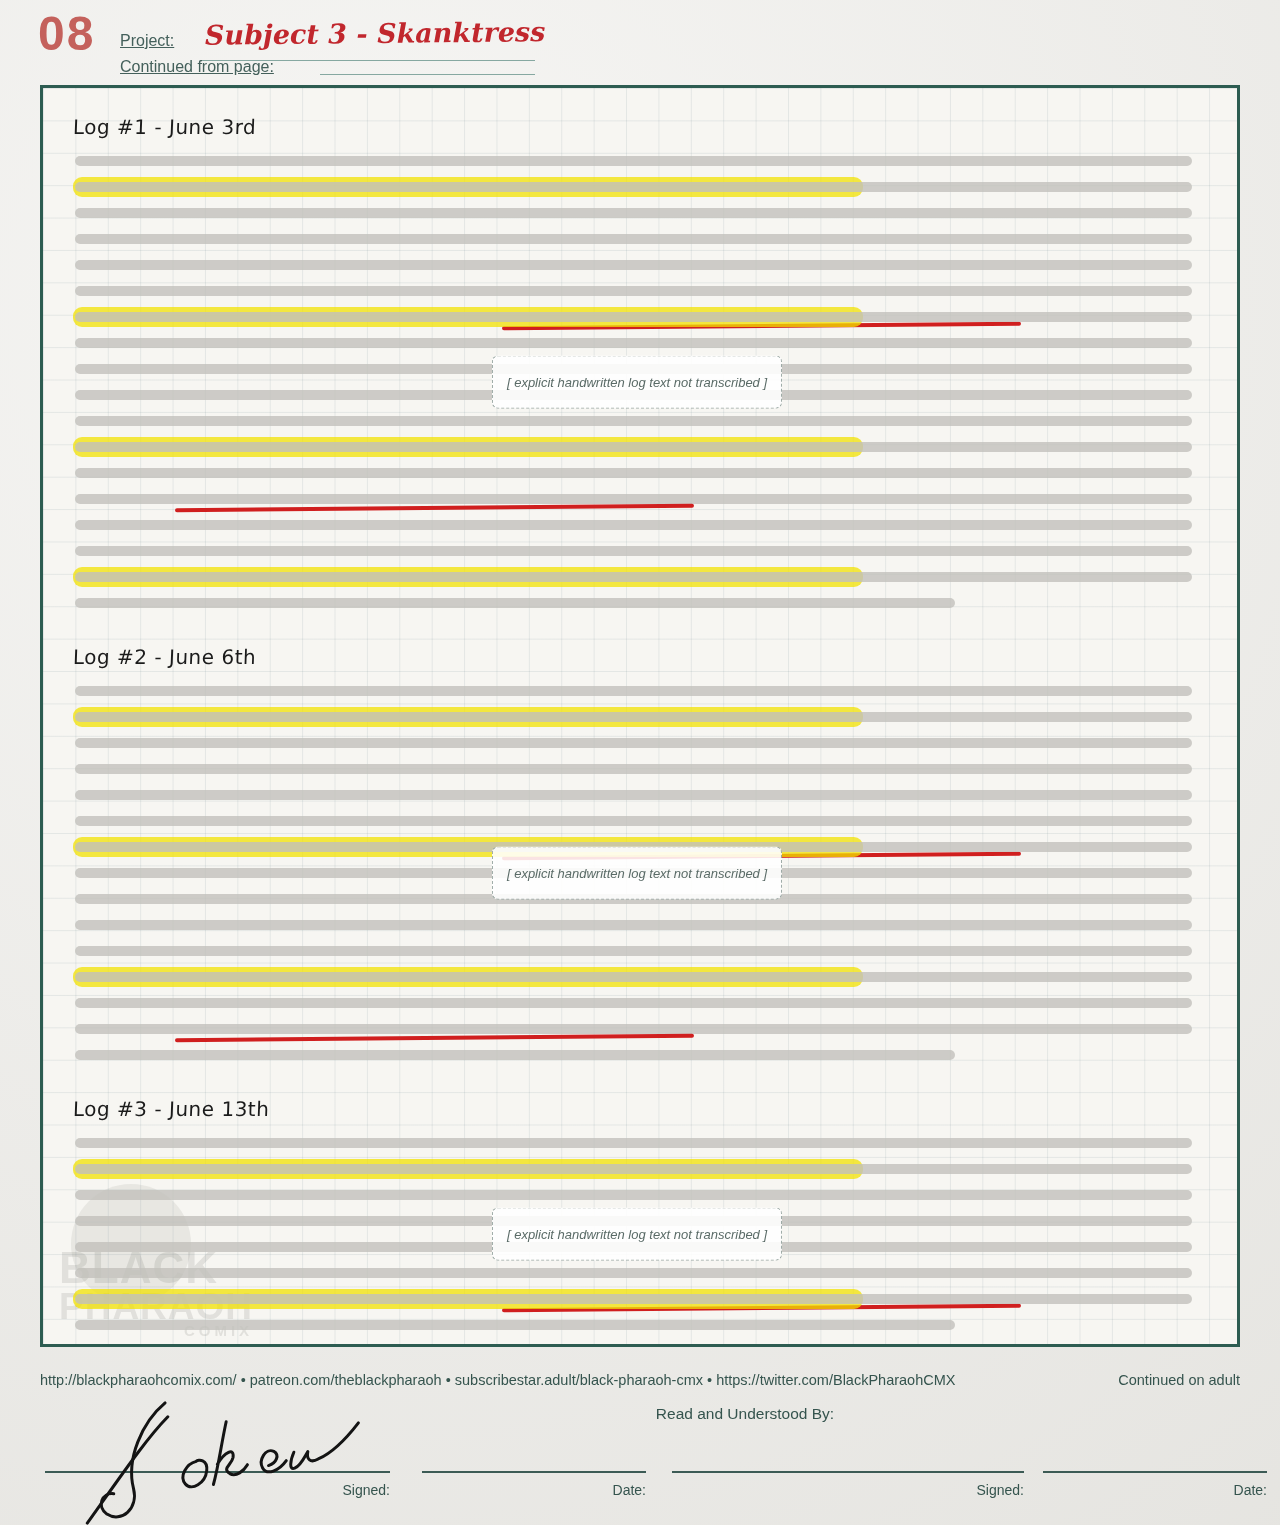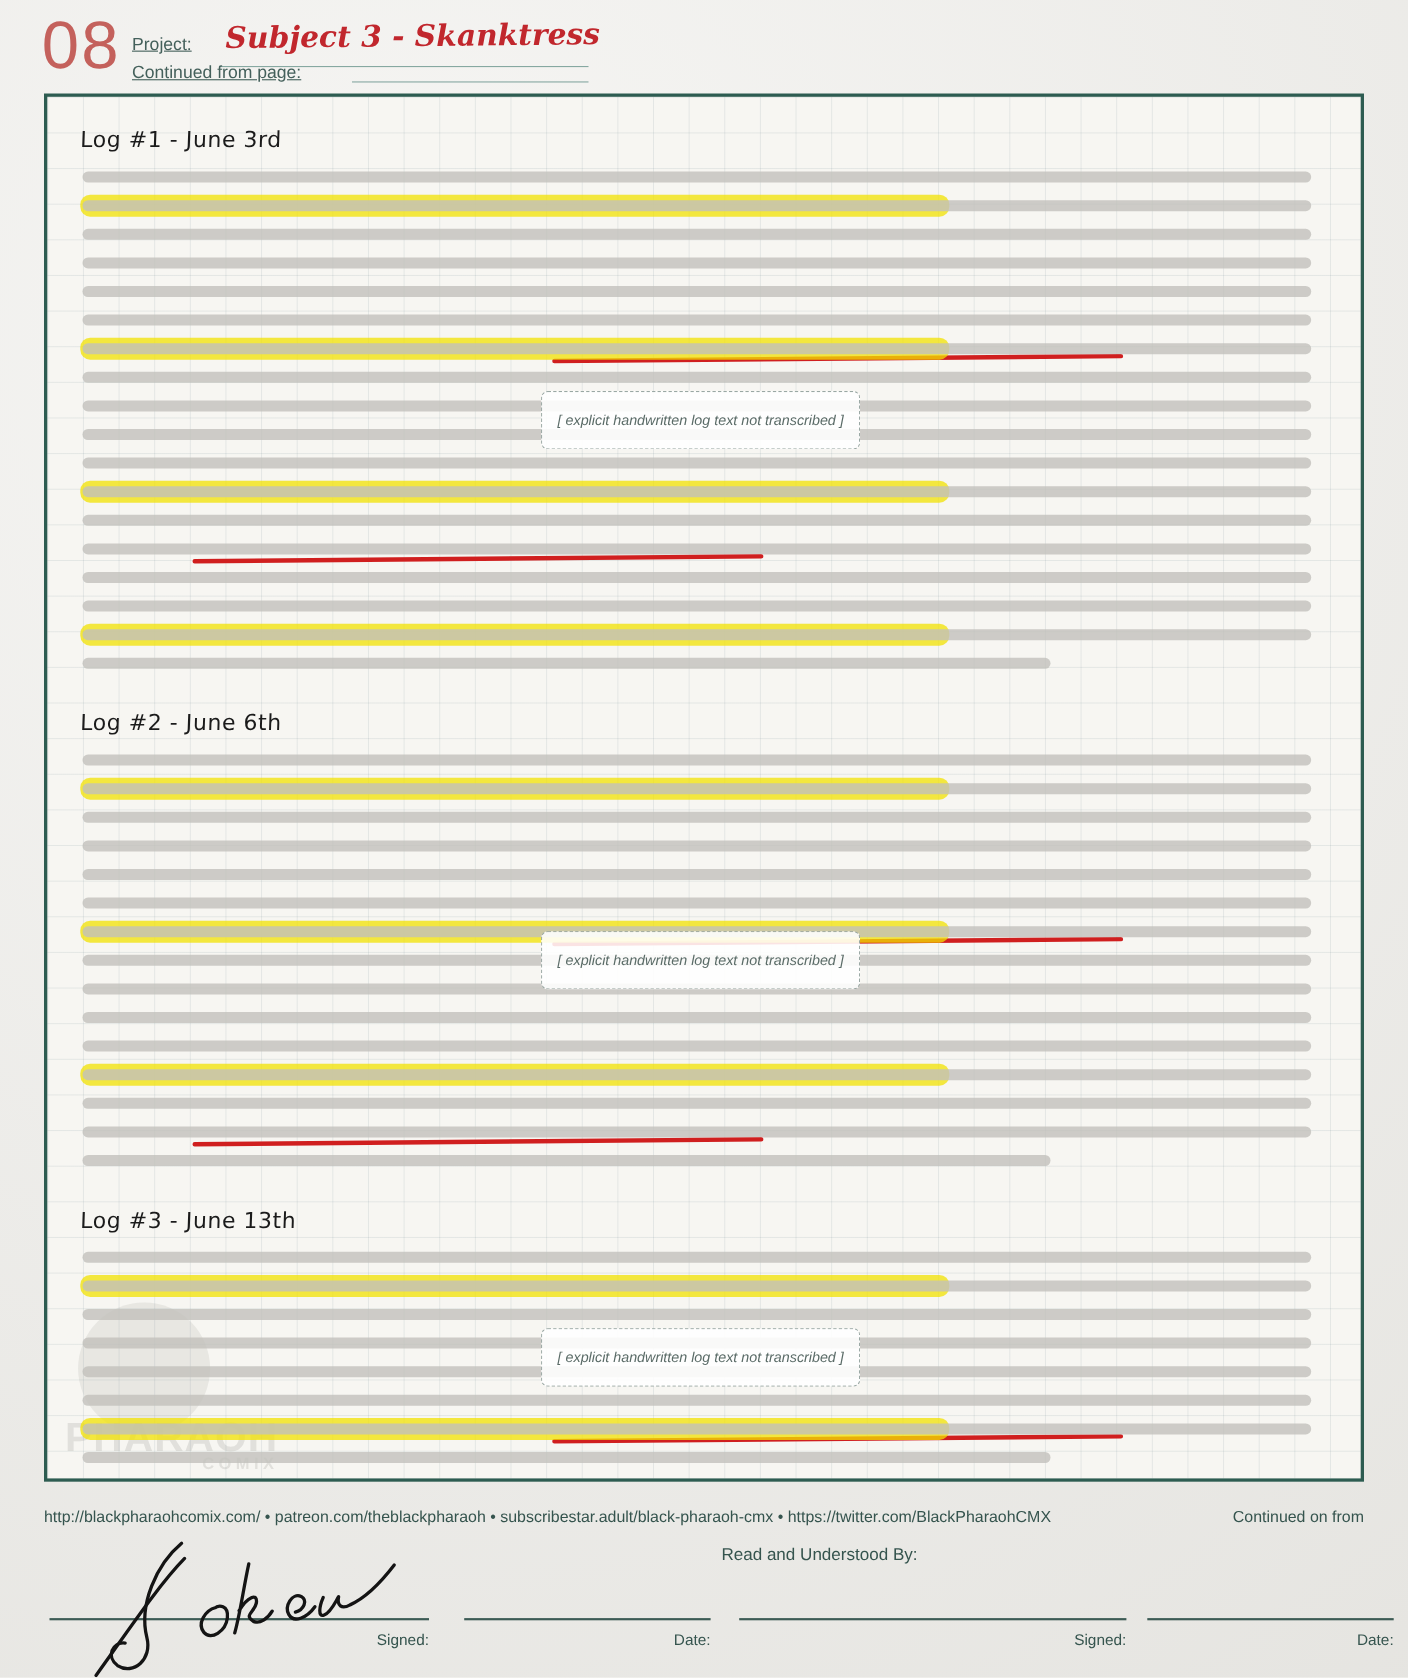--- a/index.html
+++ b/index.html
@@ -7,21 +7,21 @@
     width:1280px;height:1525px;position:relative;
     background:#edece8;
     background-image:radial-gradient(circle at 30% 20%, rgba(255,255,255,.5), rgba(0,0,0,.03));
     font-family:"Liberation Sans", sans-serif;
     color:#35544e;
     overflow:hidden;
   }
   
   .page-number{
     position:absolute;left:38px;top:6px;
-    font-size:61px;font-weight:400;color:#c4615c;letter-spacing:2px;
+    font-size:48px;font-weight:700;color:#c4615c;letter-spacing:2px;
   }
   .hdr-label{position:absolute;font-size:16px;color:#44605b;text-decoration:underline;}
   .lbl-project{left:120px;top:32px;}
   .lbl-contfrom{left:120px;top:58px;text-align:right;}
   .project-title{
     position:absolute;left:205px;top:18px;width:330px;
     font-family:"DejaVu Serif", serif;font-style:italic;font-weight:700;
     font-size:27px;color:#c1272d;transform:rotate(-.6deg);
     white-space:nowrap;
   }
@@ -110,20 +110,21 @@
 <div class="page-number">08</div>
 <div class="hdr-label lbl-project">Project:</div>
 <div class="project-title">Subject 3 - Skanktress</div>
 <div class="hdr-line line-title"></div>
 <div class="hdr-label lbl-contfrom">Continued from page:</div>
 <div class="hdr-line line-contfrom"></div>
 
 <div class="notebook">
   <div class="skull-icon"></div>
   <div class="watermark">
+    <div class="w1">BLACK</div>
     <div class="w2">PHARAOH</div>
     <div class="w3">COMIX</div>
   </div>
 
   <div class="box-content">
     <div class="log-title">Log #1  - June 3rd</div>
     <div class="redacted">
       <div class="notice">[ explicit handwritten log text not transcribed ]</div>
     <div class="rrow"></div>
         <div class="rrow hl"></div>
@@ -185,21 +186,21 @@
         <div class="rrow hl rl">
           <span class="u" style="left: 38%;"></span>
         </div>
         <div class="rrow short"></div>
       </div>
   </div>
 </div>
 
 <div class="footer-links">
   <span>http://blackpharaohcomix.com/ • patreon.com/theblackpharaoh • subscribestar.adult/black-pharaoh-cmx • https://twitter.com/BlackPharaohCMX</span>
-  <span>Continued on from</span>
+  <span>Continued on adult</span>
 </div>
 
 <div class="read-by">Read and Understood By:</div>
 
 <div class="sig-line sl1"></div>
 <div class="sig-line sl2"></div>
 <div class="sig-line sl3"></div>
 <div class="sig-line sl4"></div>
 
 <div class="sig-label sg1">Signed:</div>

